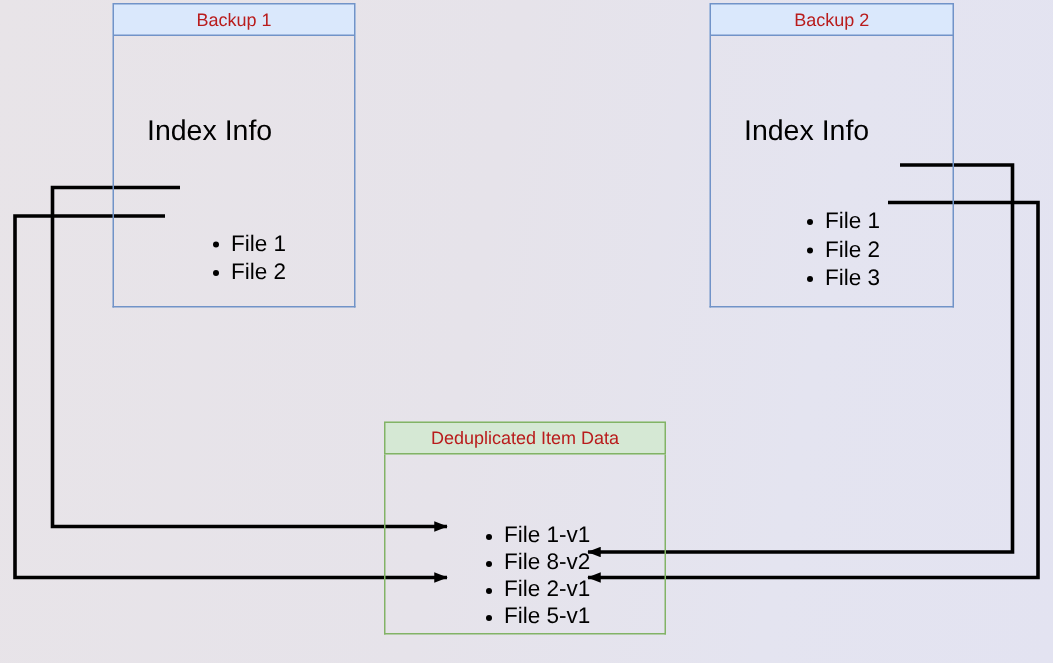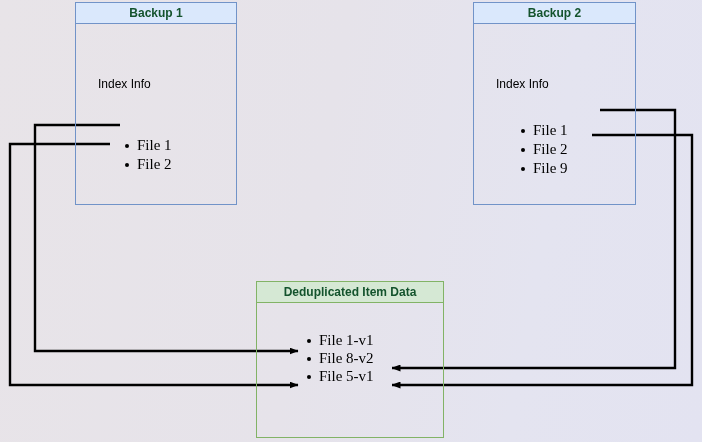--- a/index.html
+++ b/index.html
@@ -8,35 +8,35 @@
     font-family:"Liberation Sans", sans-serif;
     background:linear-gradient(100deg,#e8e4e8 0%,#e6e3ea 45%,#e4e4f0 75%,#e3e3f1 100%);
     position:relative;
   }
   #diagram-canvas{position:absolute;inset:0;}
   svg.layer{position:absolute;left:0;top:0;width:702px;height:442px;overflow:visible;}
 
   .node{position:absolute;box-sizing:border-box;}
   .node .hdr{
     box-sizing:border-box;width:100%;height:22px;line-height:20px;
-    text-align:center;font-size:12px;font-weight:bold;color:#14532d;
+    text-align:center;font-size:12px;font-weight:normal;color:#b91c1c;
   }
   .node .body{box-sizing:border-box;width:100%;position:relative;}
 
   .blue-node{border:0;}
   .blue-node .hdr{background:#dae8fc;border:1px solid #7193c8;}
   .blue-node .body{background:transparent;border:1px solid #7193c8;border-top:none;}
 
   .green-node .hdr{background:#d5e8d4;border:1px solid #82b366;}
   .green-node .body{background:transparent;border:1px solid #82b366;border-top:none;}
 
-  .index-label{position:absolute;font-size:12px;color:#000;white-space:nowrap;}
+  .index-label{position:absolute;font-size:19px;color:#000;white-space:nowrap;}
 
   ul.filelist{
-    list-style:none;margin:0;padding:0;position:absolute;font-family:Liberation Serif, serif;
+    list-style:none;margin:17px;padding:0;position:absolute;
   }
   ul.filelist li{
     position:relative;font-size:15px;color:#000;white-space:nowrap;
     padding-left:14px;line-height:19px;
   }
   ul.filelist li::before{
     content:"";position:absolute;left:2px;top:8px;
     width:4px;height:4px;border-radius:50%;background:#000;
   }
   ul.dedup li{line-height:18px;}
@@ -73,29 +73,30 @@
     </div>
   </div>
 
   <div class="node blue-node" style="left:473px;top:2px;width:163px;height:228px;">
     <div class="hdr">Backup 2</div>
     <div class="body" style="height:181px;">
       <div class="index-label" style="left:22px;top:53px;">Index Info</div>
       <ul class="filelist" style="left:45px;top:97px;">
         <li>File 1</li>
         <li>File 2</li>
-        <li>File 9</li>
+        <li>File 3</li>
       </ul>
     </div>
   </div>
 
   <div class="node green-node" style="left:256px;top:281px;width:188px;height:157px;border-radius:24px;">
     <div class="hdr">Deduplicated Item Data</div>
-    <div class="body" style="height:135px;">
+    <div class="body" style="height:120px;">
       <ul class="filelist dedup" style="left:48px;top:28px;">
         <li>File 1-v1</li>
         <li>File 8-v2</li>
+        <li>File 2-v1</li>
         <li>File 5-v1</li>
       </ul>
     </div>
   </div>
 
 </div>
 
 </body></html>

